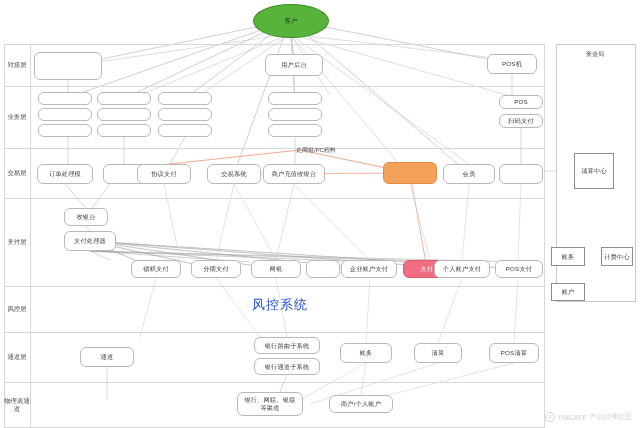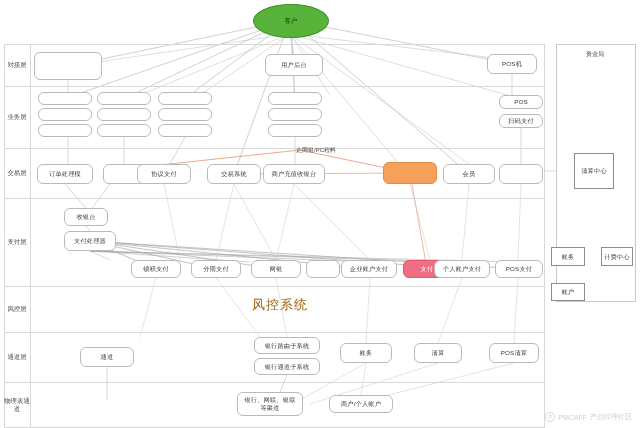--- a/index.html
+++ b/index.html
@@ -36,21 +36,21 @@
     position:absolute;border:1px solid #c9c9c9;background:#fff;z-index:1;
   }
   .panel-title{
     position:absolute;font-size:6.2px;color:#4a4a4a;z-index:3;
     text-align:center;
   }
   .free-label{
     position:absolute;font-size:6px;color:#4a4a4a;z-index:4;white-space:nowrap;
   }
   .big-label{
-    position:absolute;font-size:13px;color:#a16207;z-index:4;white-space:nowrap;
+    position:absolute;font-size:13px;color:#1d4ed8;z-index:4;white-space:nowrap;
     letter-spacing:1px;
   }
   .watermark{
     position:absolute;right:8px;bottom:6px;font-size:7px;color:#cfcfcf;
     z-index:5;display:flex;align-items:center;gap:3px;
   }
   .wm-logo{
     width:8px;height:8px;border-radius:50%;border:1px solid #d6d6d6;
     display:flex;align-items:center;justify-content:center;font-size:5px;color:#d0d0d0;
   }

